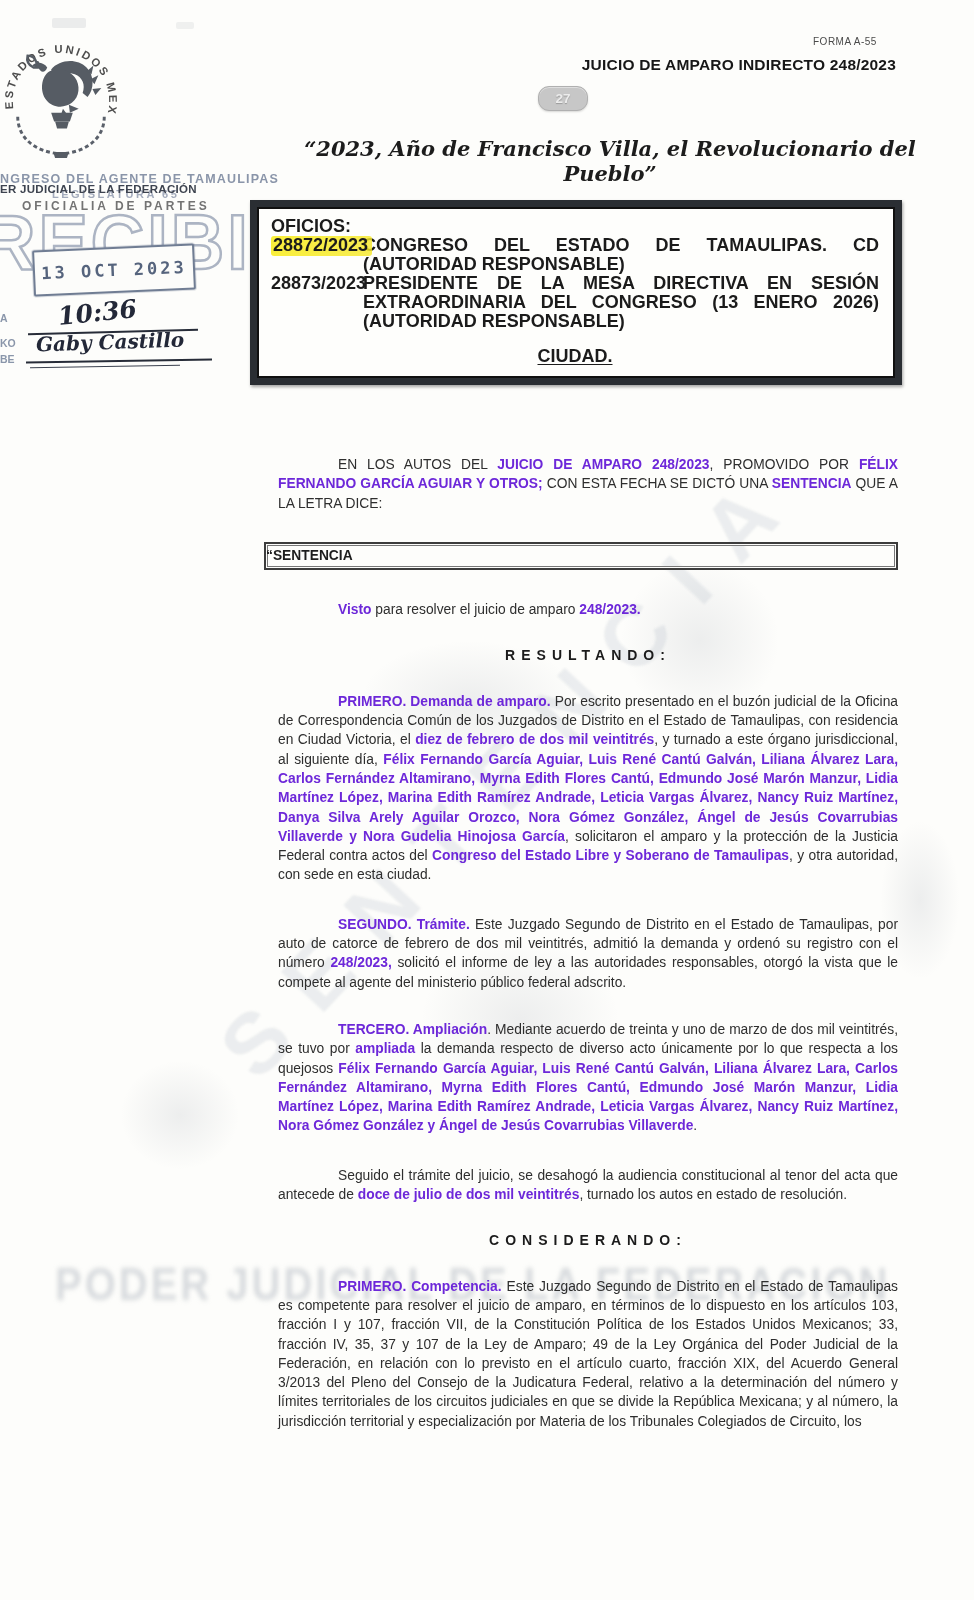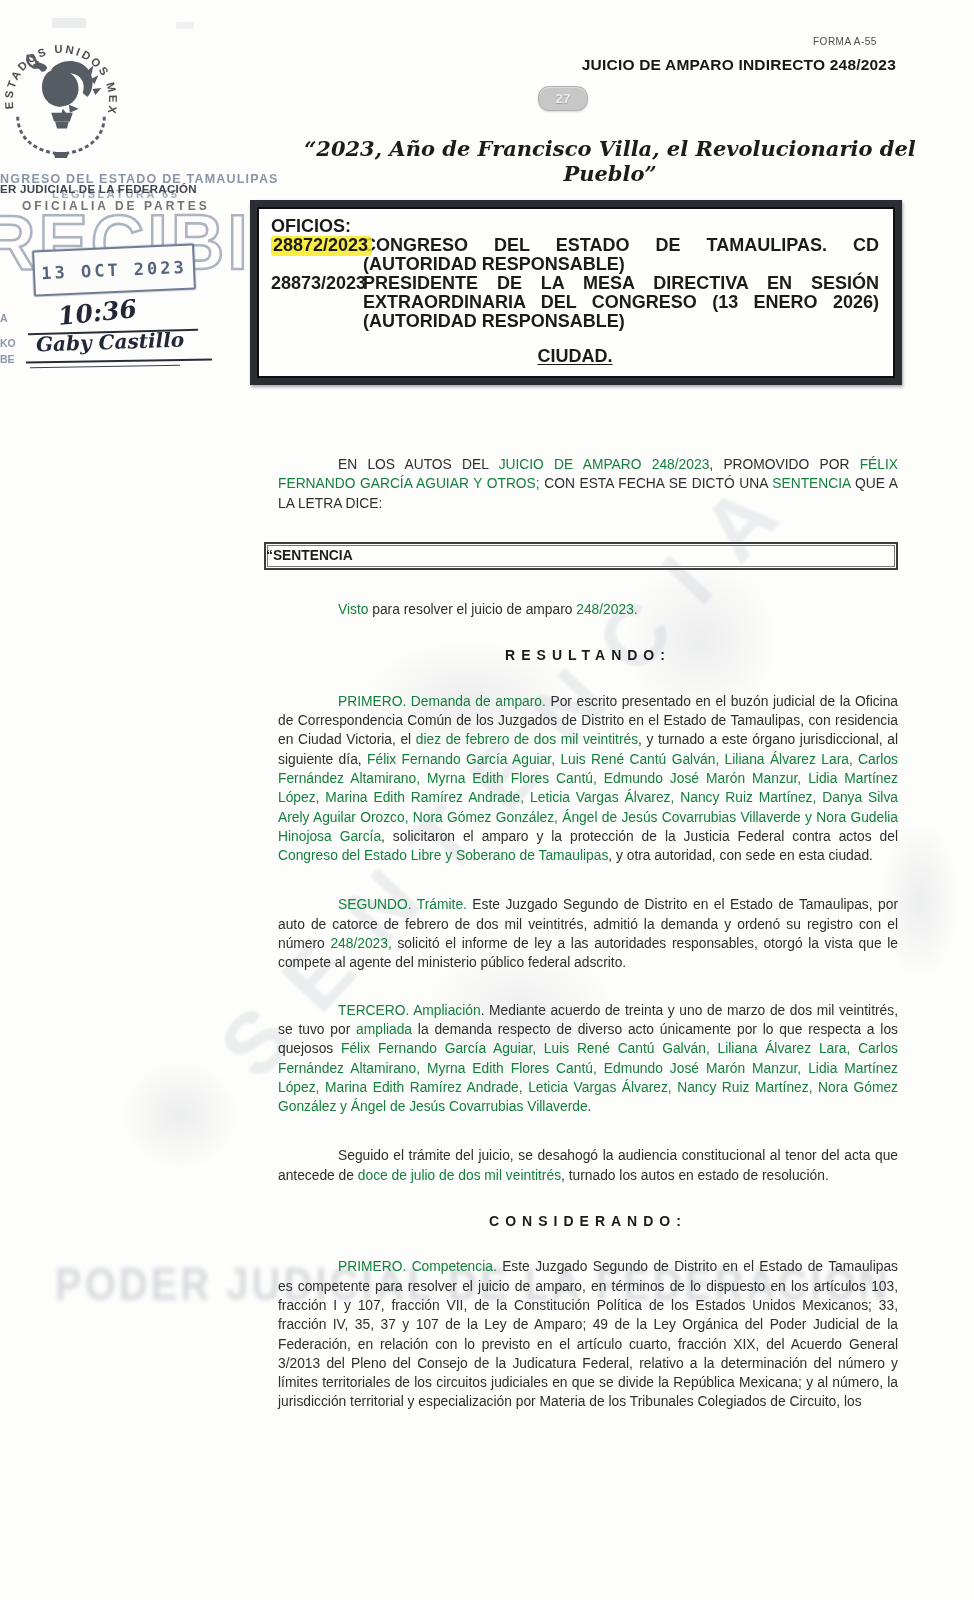--- a/index.html
+++ b/index.html
@@ -1,21 +1,21 @@
 <!DOCTYPE html>
 <html><head>
 <meta charset="utf-8">
 <style>
   html,body{margin:0;padding:0;background:#e8e8e8;}
   .sheet{
     position:relative; width:974px; height:1600px; margin:0 auto;
     background:#fdfdfb; overflow:hidden;
     font-family:"Liberation Sans", sans-serif; color:#2e2e2e;
   }
-  .b{font-weight:400; color:#15803d;}
+  .b{font-weight:700; color:#6d28d9;}
 
   
   .forma{position:absolute; top:36px; left:813px; font-size:10px; letter-spacing:.5px; color:#4a4a4a;}
   .case-title{position:absolute; top:56px; left:476px; width:420px; text-align:right;
     font-size:15.5px; font-weight:700; color:#171717; letter-spacing:.2px;}
   .badge27{position:absolute; top:86px; left:538px; width:48px; height:23px;
     background:#c7c7c7; border:1px solid #b0b0b0; border-radius:11px;
     box-shadow:inset 0 1px 0 #dedede, 0 1px 2px rgba(0,0,0,.15);
     display:flex; align-items:center; justify-content:center;
     font-size:13.5px; font-weight:700; color:#ececec; text-shadow:0 1px 1px #9a9a9a;}
@@ -132,21 +132,21 @@
     </g>
 
     <g fill="none" stroke="#5a606a" stroke-width="3" stroke-dasharray="4 3">
       <path d="M16,92 c0,22 18,36 44,38"></path>
       <path d="M104,92 c0,22 -18,36 -44,38"></path>
     </g>
     <path d="M52,128 h16 l-2,6 h-12 z" fill="#565c64"></path>
   </svg>
 
   <div class="stamp">
-    <div class="st-line st-congreso">NGRESO DEL ESTADO DE TAMAULIPAS</div>
+    <div class="st-line st-congreso">NGRESO DEL AGENTE DE TAMAULIPAS</div>
     <div class="st-line st-legislatura">LEGISLATURA 65</div>
     <div class="st-line st-judicial">ER JUDICIAL DE LA FEDERACIÓN</div>
     <div class="st-line st-oficialia">OFICIALIA DE PARTES</div>
     <div class="recibido">RECIBIDO</div>
   </div>
   <div class="datebox">
       <span>13 OCT 2023</span>
     </div>
   <div class="uline1"></div>
   <div class="hand time">10:36</div>

